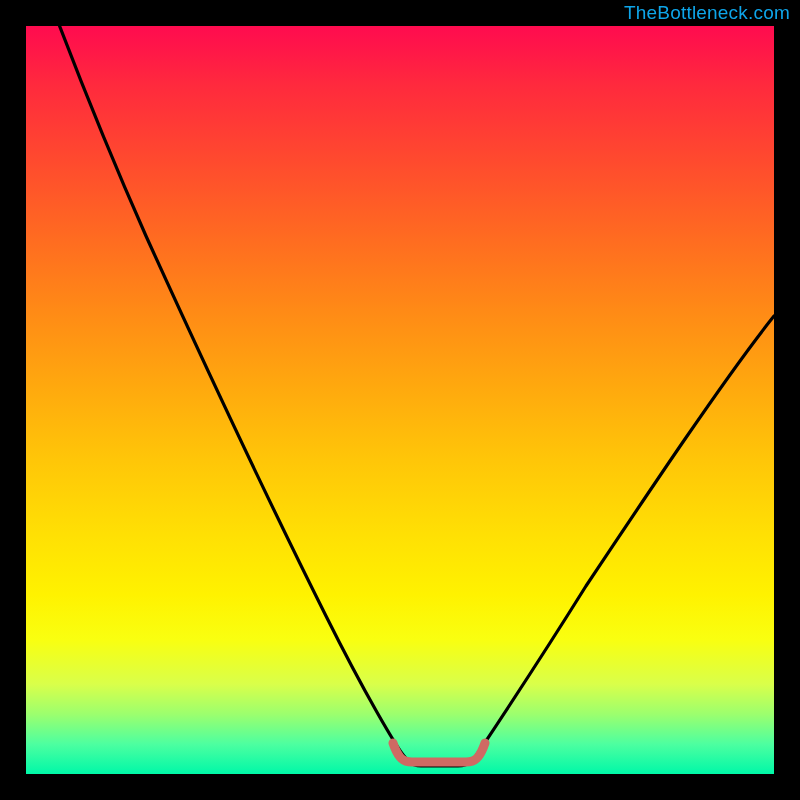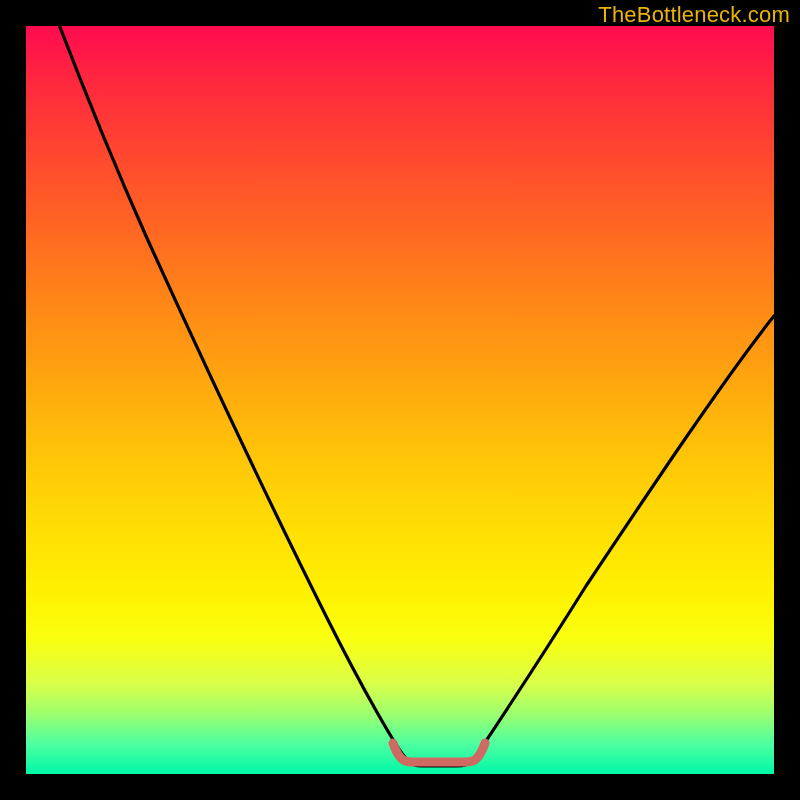--- a/index.html
+++ b/index.html
@@ -45,22 +45,22 @@
       #d9ff4a 88%,
       #9cff6e 92%,
       #4dffa0 96%,
       #00f8a8 100%
     );
   }
   .watermark {
     position: absolute;
     top: 2px;
     right: 10px;
-    color: #eab308;
-    font-size: 22px;
+    color: #0ea5e9;
+    font-size: 19px;
     font-weight: 500;
     letter-spacing: 0.2px;
     user-select: none;
   }
   svg.curve {
     position: absolute;
     inset: 0;
   }
 </style>
 </head>

